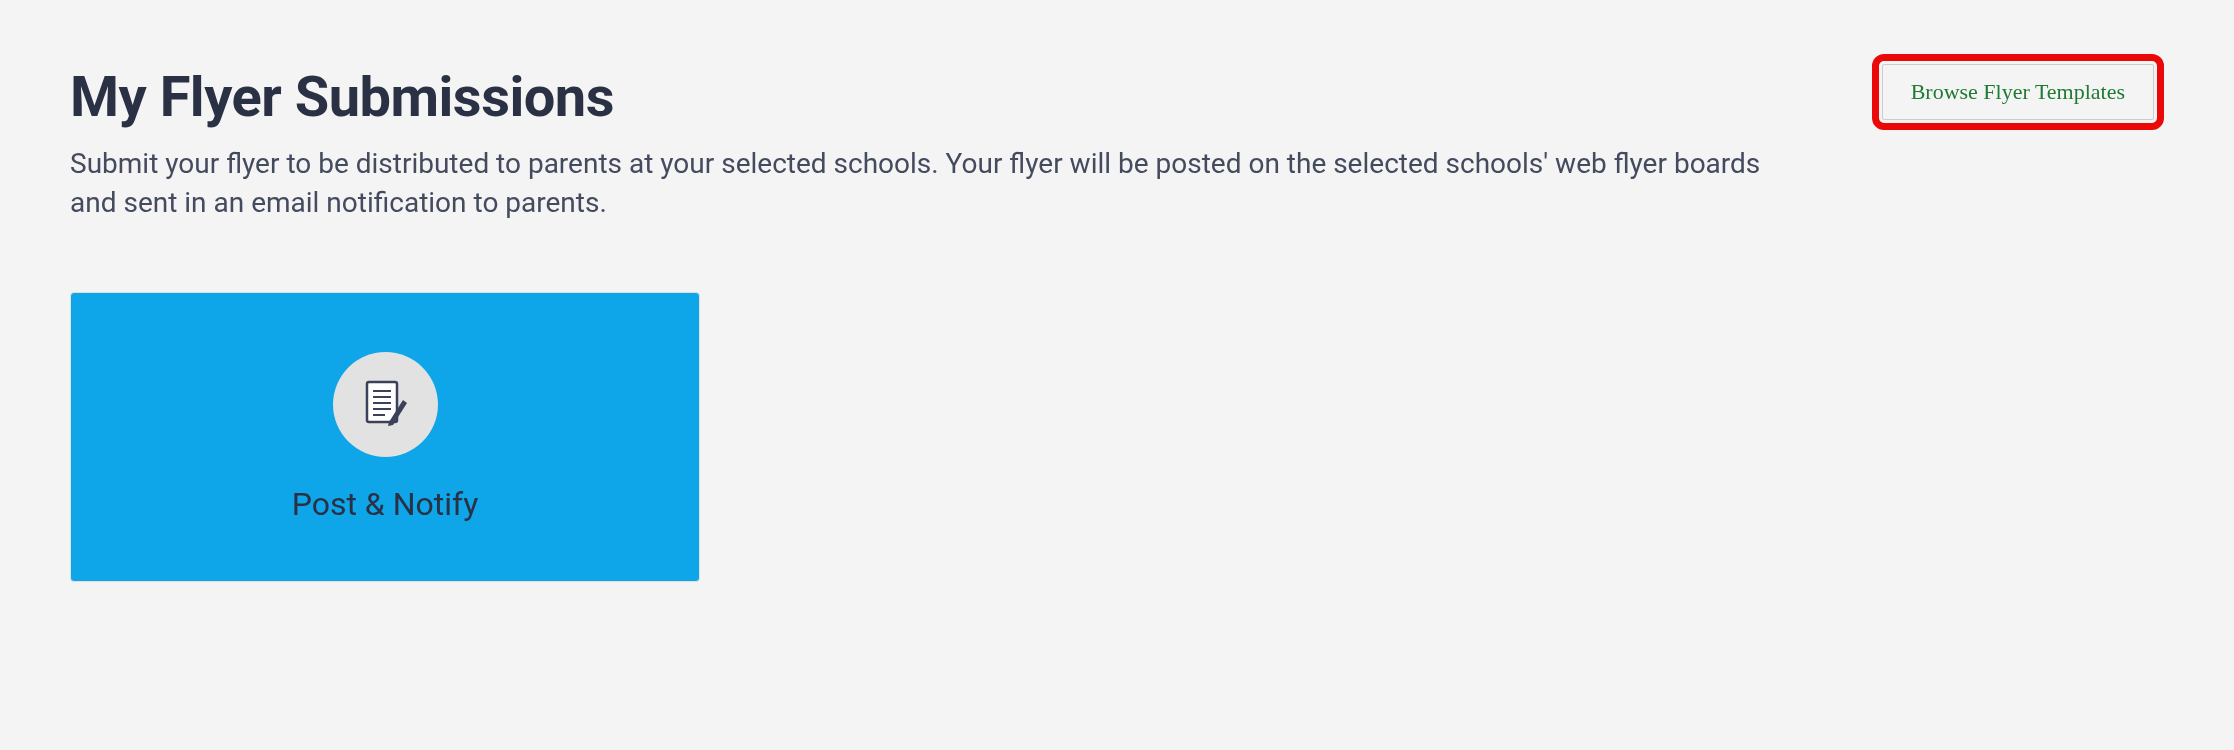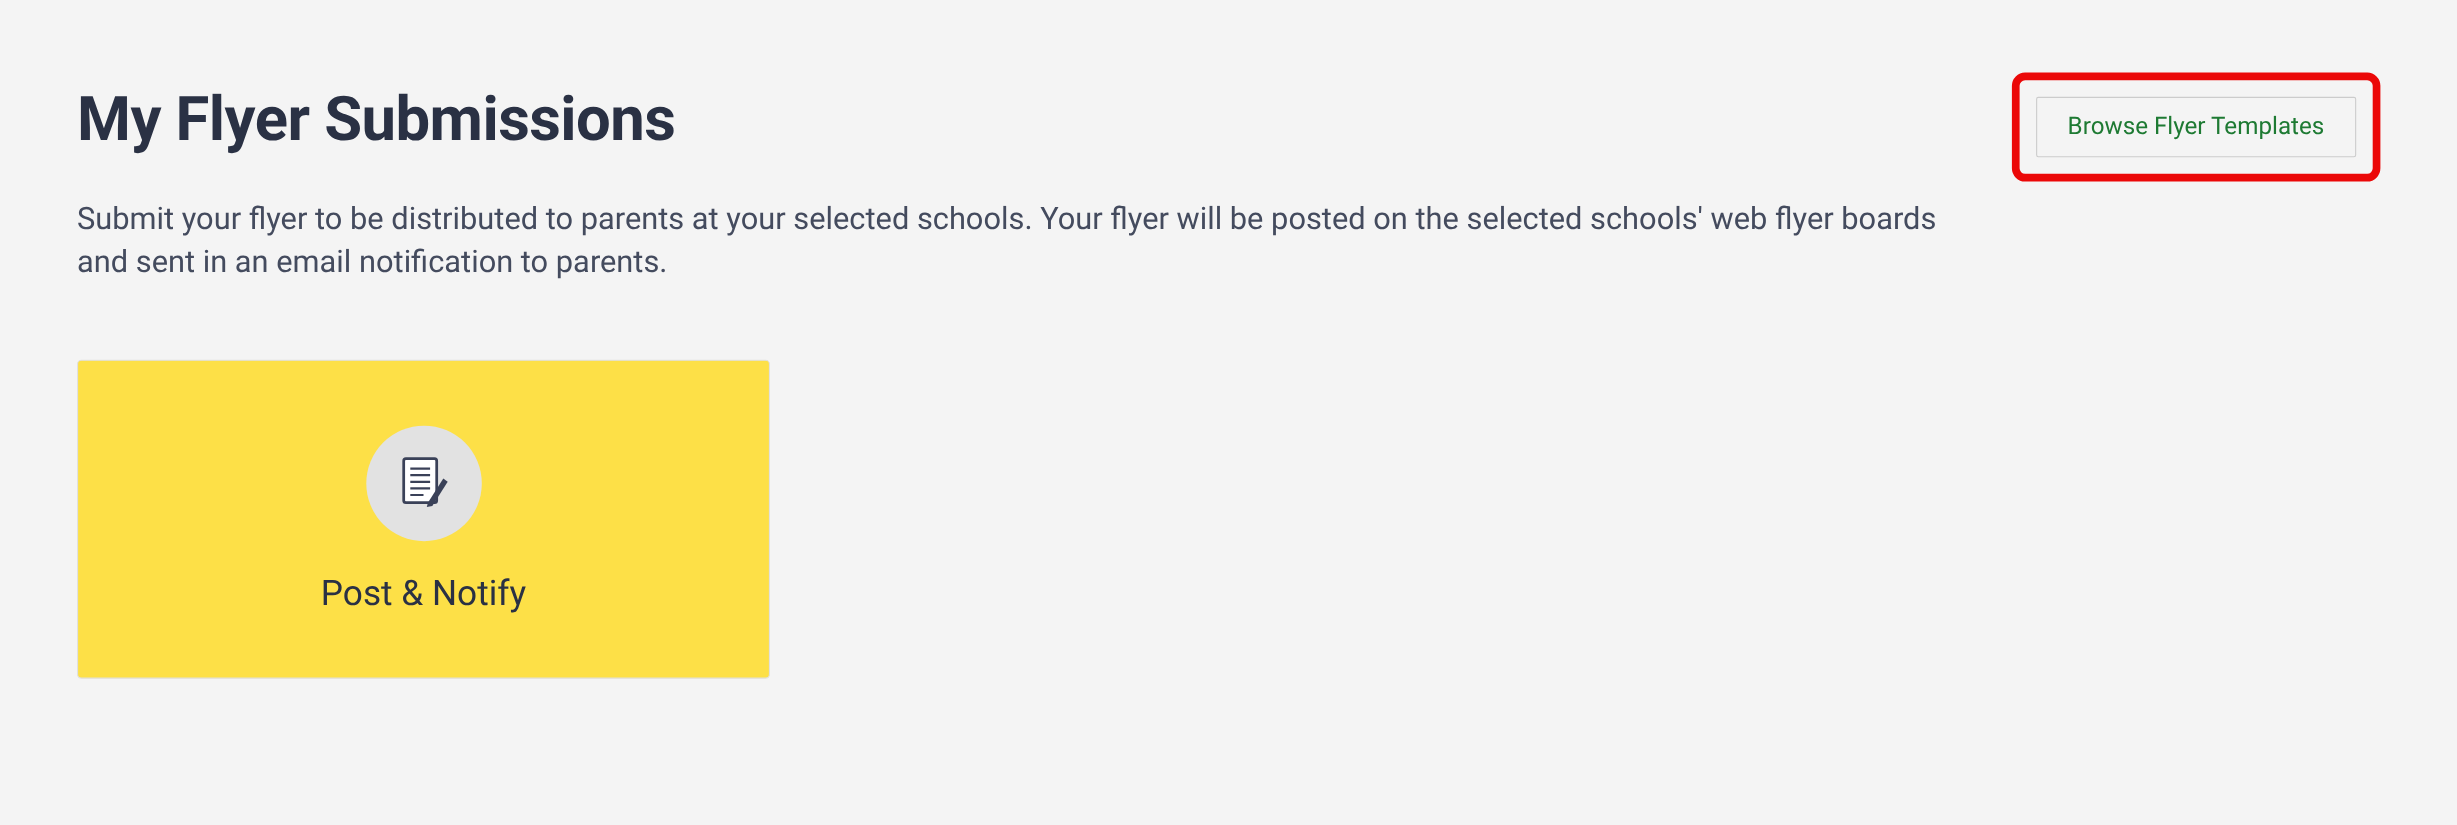--- a/index.html
+++ b/index.html
@@ -10,33 +10,34 @@
     body {
       background-color: #f4f4f4;
       font-family: -apple-system, BlinkMacSystemFont, "Segoe UI", Roboto, "Helvetica Neue", Arial, sans-serif;
       width: 2234px;
       height: 750px;
       padding: 50px 70px;
     }
     .header-row {
       display: flex;
       justify-content: space-between;
-      align-items: center;
+      align-items: flex-end;
     }
     .page-title {
       font-size: 56px;
       font-weight: 700;
       color: #2a3144;
       letter-spacing: -0.5px;
     }
     .browse-button-wrapper {
       border: 7px solid #eb0808;
       border-radius: 12px;
-      padding: 15px;
-      margin-top: 16px;
+      padding: 3px;
+      margin-top: 4px;
+      font-family: Liberation Serif, serif;
     }
     .browse-button {
       background-color: #f4f4f4;
       border: 1px solid #cccccc;
       color: #1e7a33;
       font-size: 22px;
       padding: 14px 28px;
       cursor: pointer;
       font-family: inherit;
       border-radius: 2px;
@@ -45,21 +46,21 @@
       font-size: 28px;
       color: #444b5e;
       line-height: 1.4;
       margin-top: 14px;
       max-width: 1700px;
     }
     .card-container {
       margin-top: 70px;
     }
     .action-card {
-      background-color: #fde047;
+      background-color: #0ea5e9;
       border: 1px solid #e0e0e0;
       border-radius: 4px;
       width: 630px;
       height: 290px;
       display: flex;
       flex-direction: column;
       align-items: center;
       justify-content: center;
       cursor: pointer;
     }

